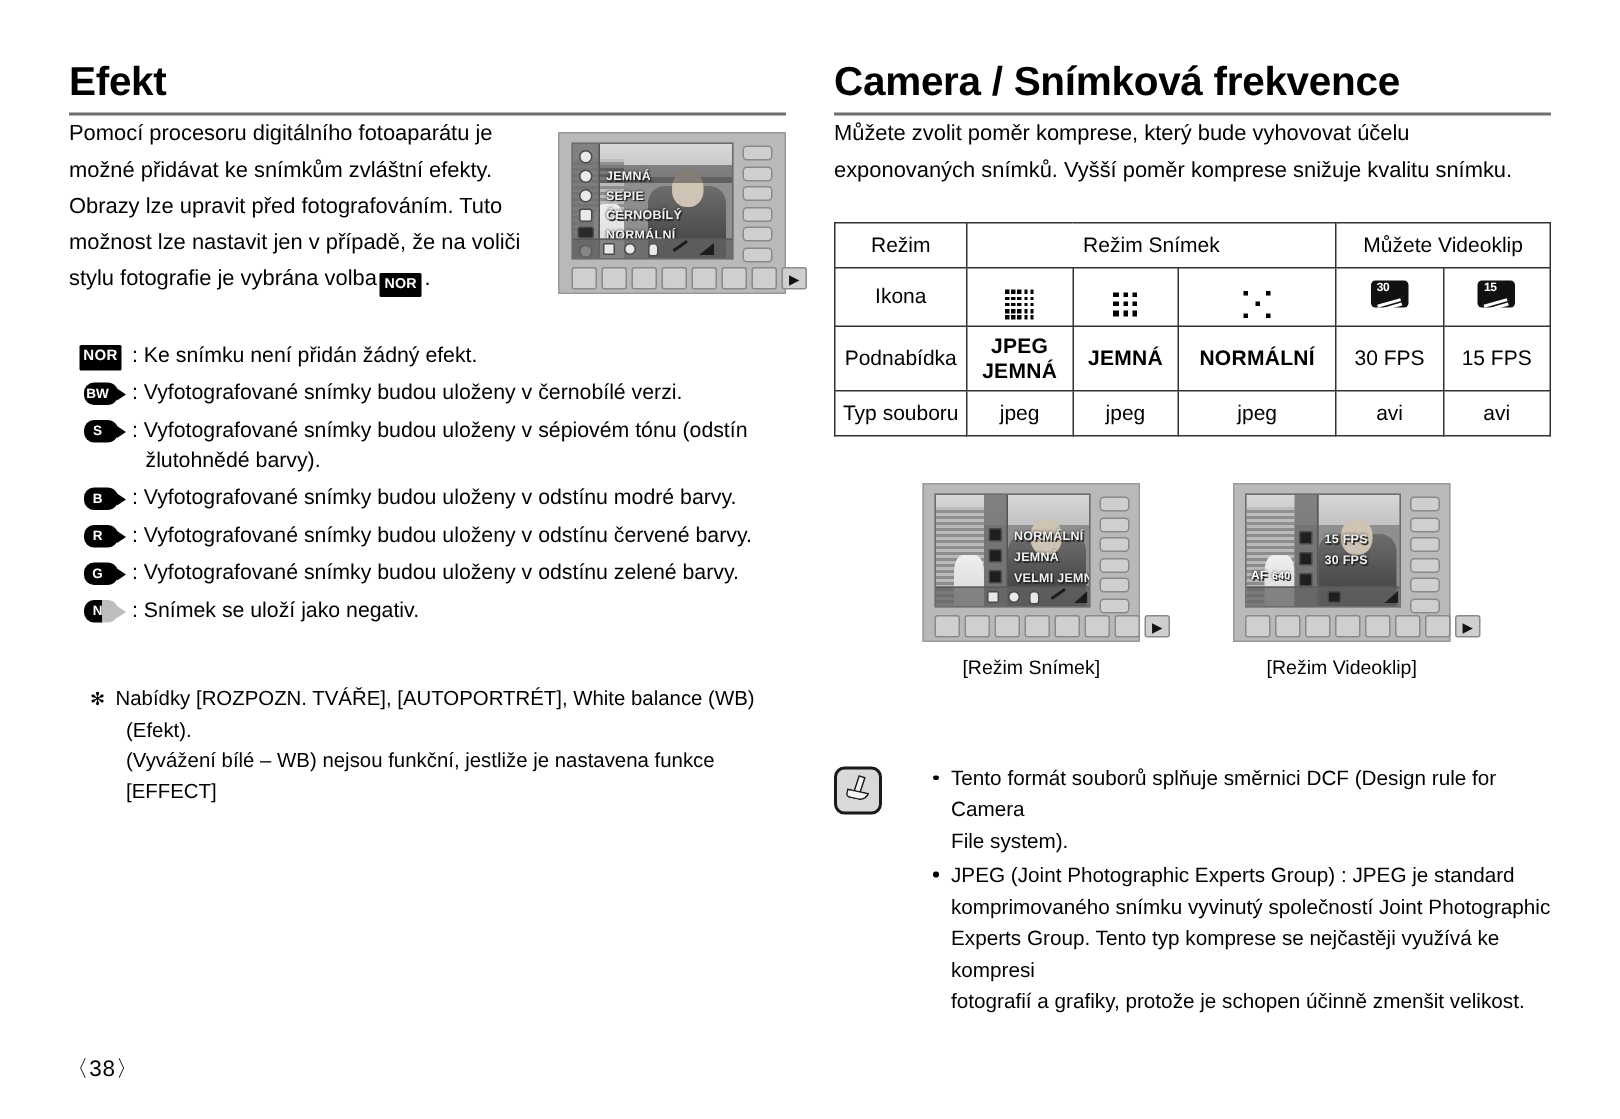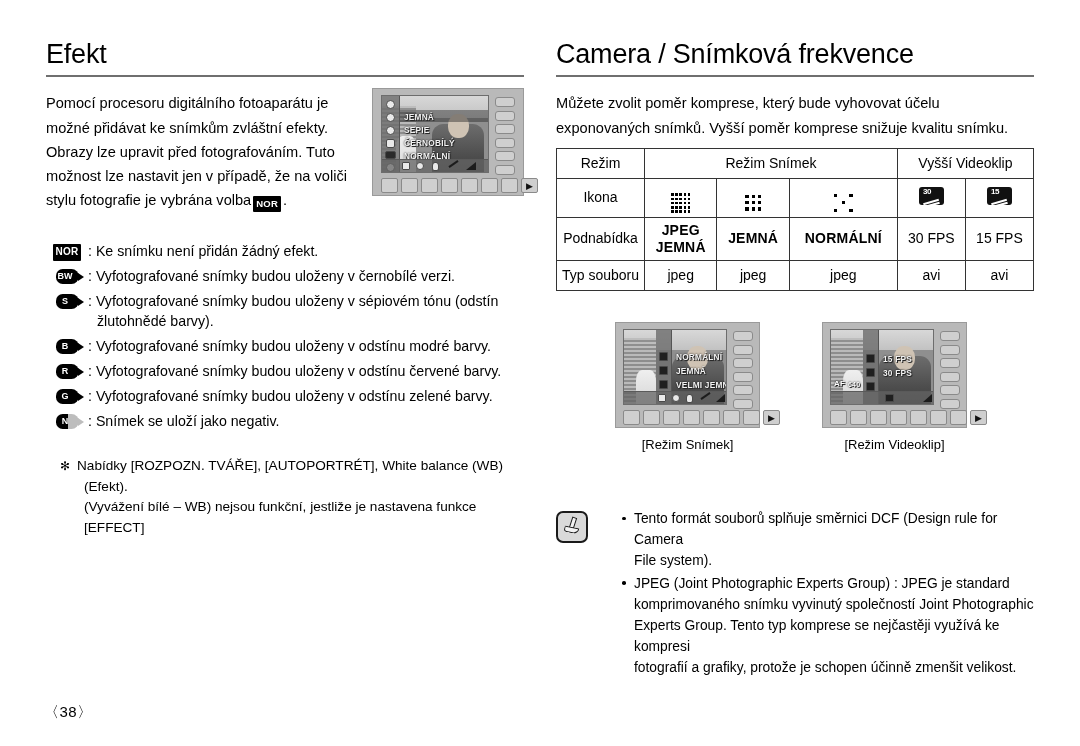--- a/index.html
+++ b/index.html
@@ -13,35 +13,34 @@
   }
   .page { position: relative; width: 1080px; height: 746px; }
 
   
   .col-left  { position: absolute; left: 46px;  top: 40px; width: 478px; }
   .col-right { position: absolute; left: 556px; top: 40px; width: 478px; }
 
   
   .heading {
     font-size: 27px;
-    font-weight: normal;
+    font-weight: bold;
     letter-spacing: -0.2px;
     line-height: 1.05;
     padding-bottom: 4px;
   }
   .heading-rule {
     border: 0; border-top: 2px solid #6f6f6f;
     margin: 3px 0 0 0; height: 0;
   }
 
   
   .intro {
     font-size: 14.6px;
     line-height: 24.2px;
-    margin-top: 14px;
   }
   .intro-left { width: 320px; }
   .intro-right { width: 470px; }
 
   
   .legend { margin-top: 30px; }
   .legend-row {
     display: flex;
     align-items: flex-start;
     margin-bottom: 5.5px;
@@ -453,21 +452,21 @@
     <div class="heading">Camera / Snímková frekvence</div>
     <hr class="heading-rule">
     <div class="intro intro-right">Můžete zvolit poměr komprese, který bude vyhovovat účelu exponovaných snímků. Vyšší poměr komprese snižuje kvalitu snímku.</div>
   </div>
 
   <table class="qtable">
     <tbody>
       <tr class="h-row">
         <td class="rowlabel">Režim</td>
         <td colspan="3">Režim Snímek</td>
-        <td colspan="2">Vyšší Videoklip</td>
+        <td colspan="2">Můžete Videoklip</td>
       </tr>
       <tr class="i-row">
         <td class="rowlabel">Ikona</td>
         <td>
           <span class="dot-icon dot-5">
             <i></i>
               <i></i>
               <i></i>
               <i></i>
               <i></i>

